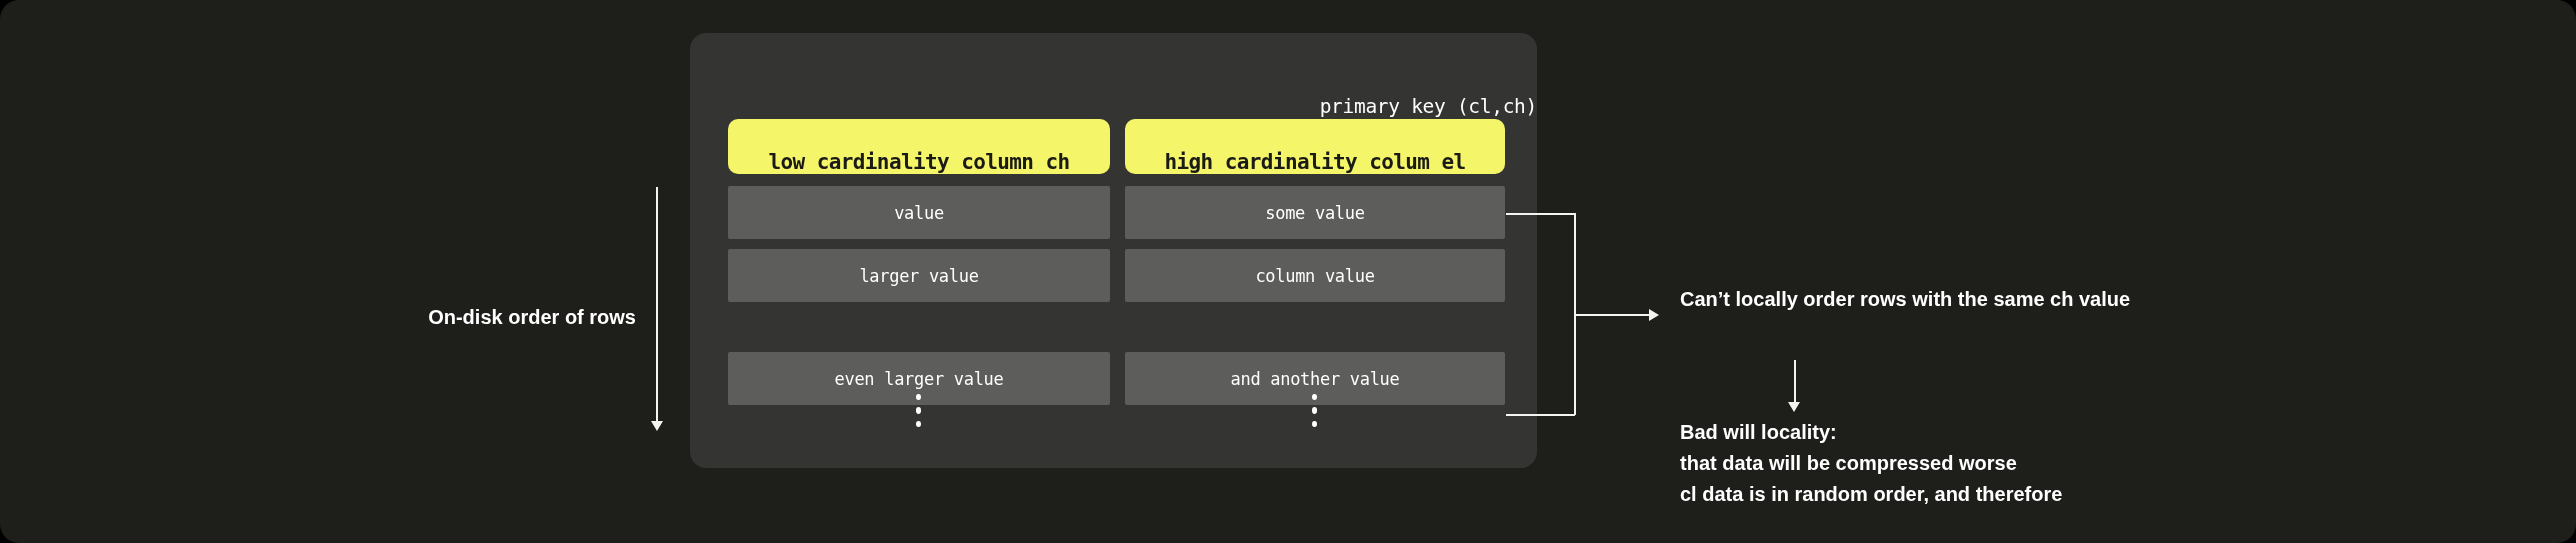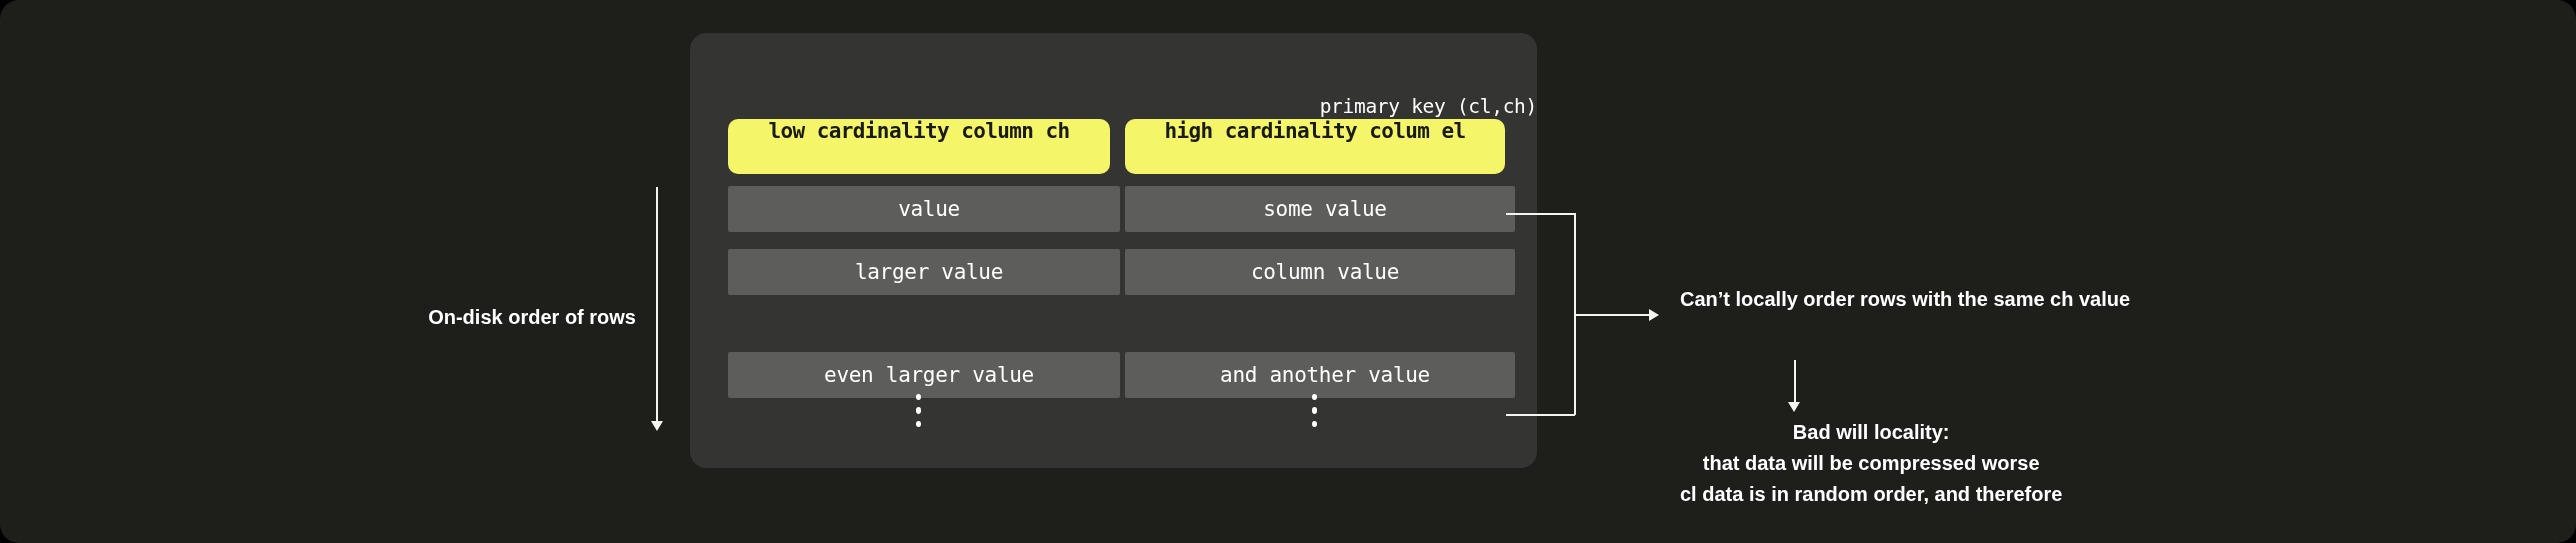--- a/index.html
+++ b/index.html
@@ -39,45 +39,44 @@
     font-weight: 500;
     color: #ffffff;
     letter-spacing: -0.3px;
   }
   .hdr {
     position: absolute;
     height: 55px;
     background: #f5f56a;
     border-radius: 10px;
     display: flex;
-    align-items: flex-start;
+    align-items: flex-end;
     justify-content: center;
     font-family: "DejaVu Sans Mono", monospace;
     font-size: 21px;
     font-weight: 700;
     color: #1a1a16;
     letter-spacing: -0.6px;
     white-space: nowrap;
   }
   .hdr-left  { left: 38px;  top: 86px; width: 382px; }
   .hdr-right { left: 435px; top: 86px; width: 380px; }
   .cell {
     position: absolute;
-    height: 46px;
+    height: 53px;
     background: #5d5d5b;
     border-radius: 1.9px;
     display: flex;
     align-items: center;
     justify-content: center;
     font-family: "DejaVu Sans Mono", monospace;
-    font-size: 21px;
+    font-size: 17px;
     color: #ffffff;
     letter-spacing: -0.3px;
     white-space: nowrap;
-    padding-left: 10px;
   }
   .col-l { left: 38px;  width: 382px; }
   .col-r { left: 435px; width: 380px; }
   .r1 { top: 153px; }
   .r2 { top: 216px; }
   .r3 { top: 275px; margin-top: 44px; }
   .vdots {
     position: absolute;
     top: 361px;
     width: 5.7px;
@@ -96,21 +95,20 @@
     border-radius: 50%;
     background: #ffffff;
   }
   .ann {
     position: absolute;
     color: #ffffff;
     font-size: 20px;
     font-weight: 700;
     line-height: 31px;
     white-space: nowrap;
-    text-align: center;
   }
   .line {
     position: absolute;
     background: #f4f4f1;
   }
   .arrow-head {
     position: absolute;
     width: 0;
     height: 0;
   }

